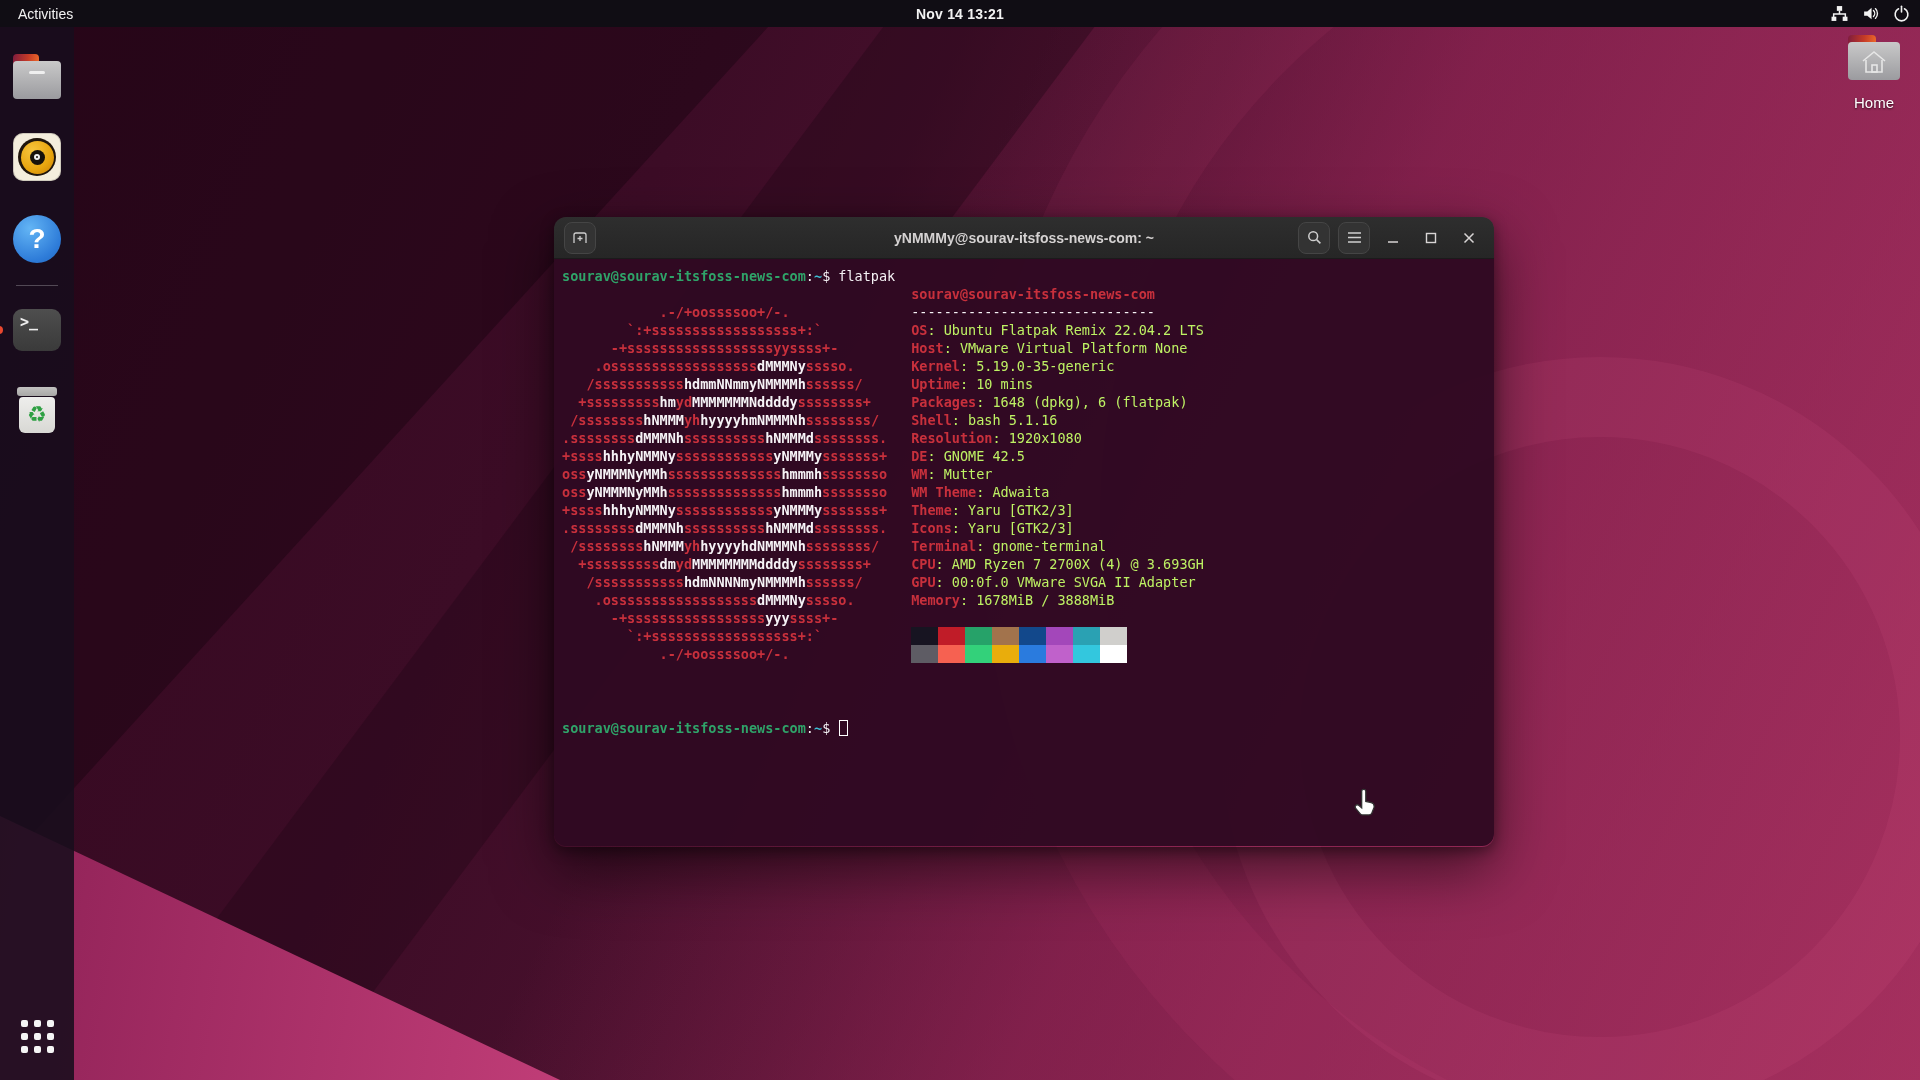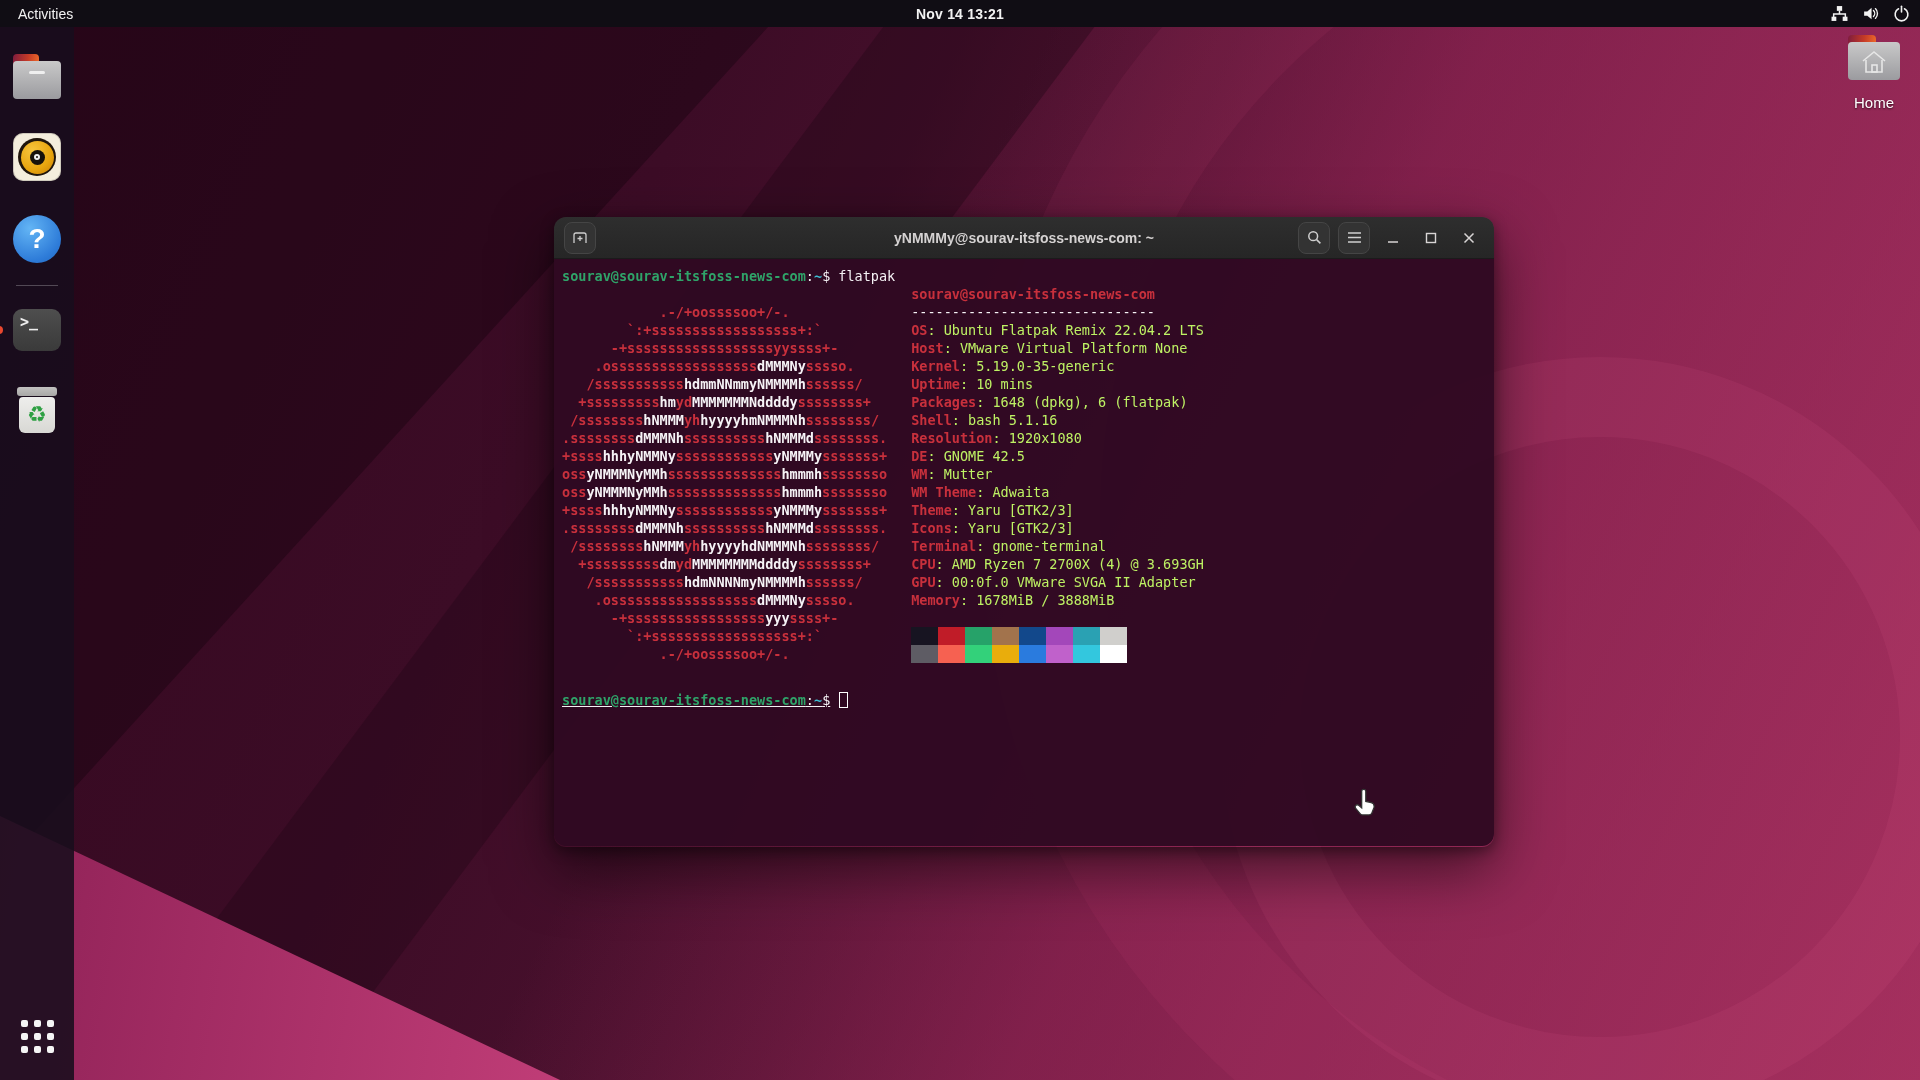--- a/index.html
+++ b/index.html
@@ -124,21 +124,21 @@
   .nf-flex { display:flex; margin-top:0;align-items:flex-end; }
   .nf-info { margin-left:24px; }
   .nf-title { color:#c8303c; font-weight:bold; }
   .nf-sep { color:#f6f3f6; }
   .nf-label { color:#c8303c; font-weight:bold; }
   .nf-value { color:#bef264; }
   .pal-wrap { margin-top:18px; }
   .pal-row { height:18px; }
   .pal-block { display:inline-block; width:27px; height:18px; vertical-align:top; }
 
-  .last-prompt { margin-top:28px;text-decoration:underline; }
+  .last-prompt { margin-top:56px; }
   .cursor { display:inline-block; width:9px; height:16px; border:1px solid #fff;
     vertical-align:-3px; margin-left:9px; }
 
   
   .pointer { position:absolute; left:1352px; top:788px; z-index:60; }
 </style>
 </head>
 <body>
 
 <div class="stage">

